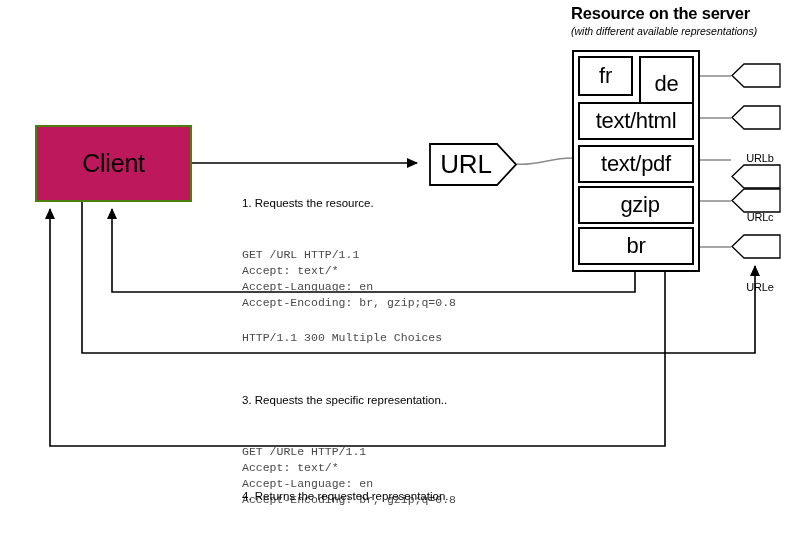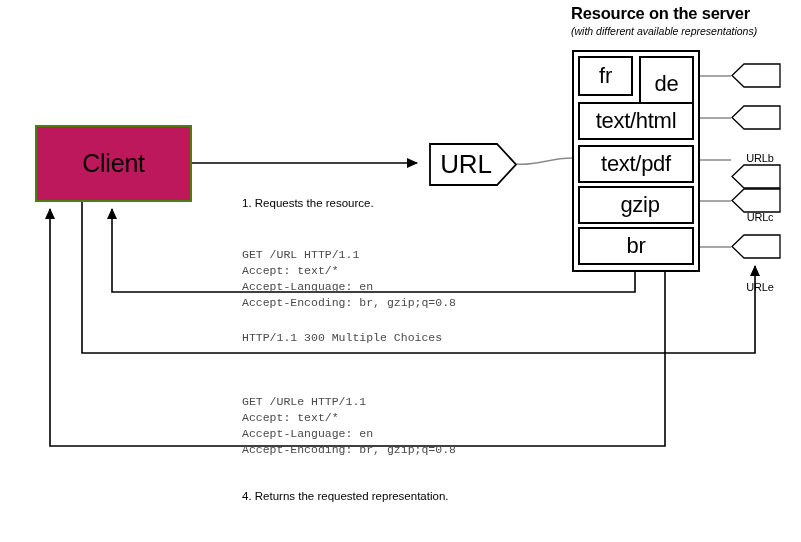--- a/index.html
+++ b/index.html
@@ -273,20 +273,21 @@
 Accept: text/*
 Accept-Language: en
 Accept-Encoding: br, gzip;q=0.8</span>
   </div>
 
   <div class="msg msg-2">
     <span class="code">HTTP/1.1 300 Multiple Choices</span>
   </div>
 
   <div class="msg msg-3">
+    <span class="title">3. Requests the specific representation..</span>
     <span class="code">GET /URLe HTTP/1.1
 Accept: text/*
 Accept-Language: en
 Accept-Encoding: br, gzip;q=0.8</span>
   </div>
 
   <div class="msg msg-4">
     <span class="title">4. Returns the requested representation.</span>
     <span class="code">HTTP/1.1 200 OK
 Content-Location: /URLe

